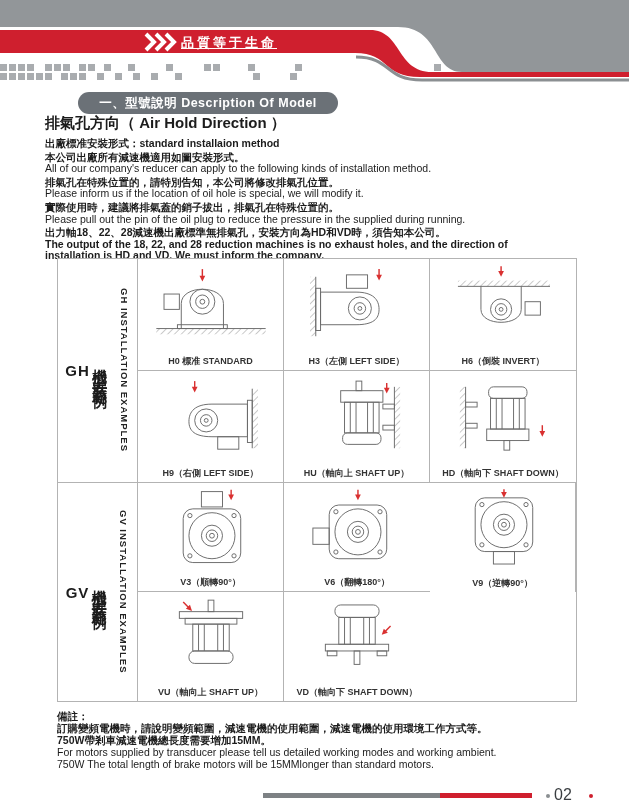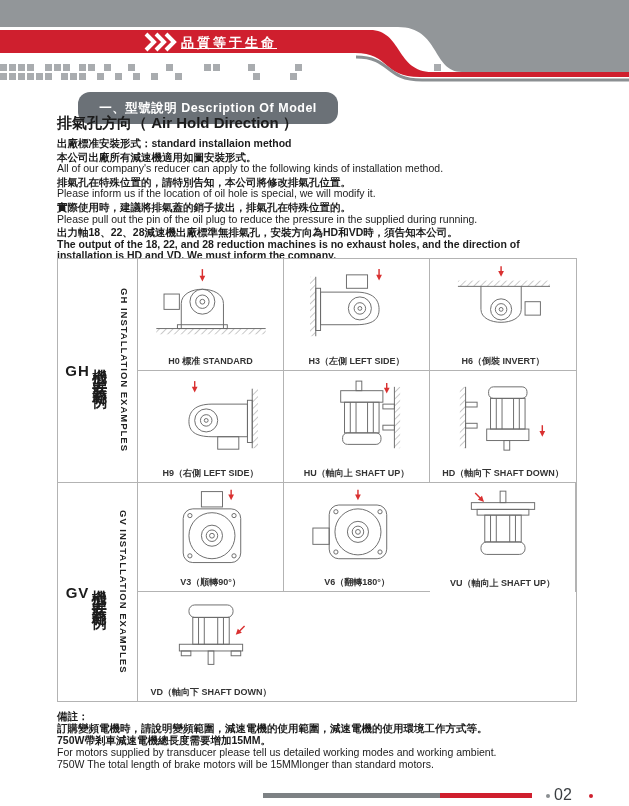--- a/index.html
+++ b/index.html
@@ -7,26 +7,26 @@
     width:629px;height:806px;position:relative;background:#ffffff;
     font-family:"Liberation Sans","DejaVu Sans",sans-serif;color:#1c1c1c;overflow:hidden;
   }
   
   #header-svg{position:absolute;left:0;top:0;}
   .banner-text{
     position:absolute;left:181px;top:34px;color:#ffffff;font-weight:bold;
     font-size:13px;letter-spacing:3px;white-space:nowrap;text-decoration:underline;
   }
   .section-badge{
-    position:absolute;left:78px;top:92px;width:260px;height:32px;border-radius:12px;
+    position:absolute;left:78px;top:92px;width:260px;height:22px;border-radius:12px;
     background:#6b7177;color:#ffffff;font-size:12.5px;font-weight:bold;
     display:flex;align-items:center;justify-content:center;letter-spacing:0.5px;white-space:nowrap;
   }
   
-  .intro{position:absolute;left:57px;top:114px;width:512px;}
+  .intro{position:absolute;left:45px;top:114px;width:512px;}
   .intro-title{font-size:15px;font-weight:bold;margin-bottom:5px;}
   .iline{font-size:10.5px;line-height:11.6px;white-space:nowrap;}
   .iline.cn{font-weight:bold;margin-top:2px;}
   .iline.enb{font-weight:bold;}
   
   .install-table{
     position:absolute;left:57px;top:258px;width:518px;height:442px;
     display:grid;grid-template-columns:80px 146px 146px 146px;
     grid-template-rows:112px 112px 109px 109px;
     border:1px solid #b3b3b3;box-sizing:content-box;background:#fff;
@@ -284,20 +284,37 @@
         <circle class="dk" cx="74" cy="46" r="2.5"></circle>
       <rect class="dk" x="27" y="42" width="17" height="17"></rect>
       <line class="rd" x1="74" y1="2" x2="74" y2="8"></line>
         <polygon class="rdf" points="71,7 77,7 74,13"></polygon>
     </svg>
     <div class="cell-label">V6（翻轉180°）</div>
   </div>
 
   <div class="tcell no-b">
     <svg class="diag" viewBox="0 0 146 86">
+      <rect class="dk" x="44" y="10" width="60" height="56" rx="10"></rect>
+      <circle class="dk" cx="51" cy="17" r="2.2"></circle>
+        <circle class="dk" cx="97" cy="17" r="2.2"></circle>
+        <circle class="dk" cx="51" cy="59" r="2.2"></circle>
+        <circle class="dk" cx="97" cy="59" r="2.2"></circle>
+      <circle class="dk" cx="74" cy="38" r="24"></circle>
+        <circle class="dk" cx="74" cy="38" r="11"></circle>
+        <circle class="dk" cx="74" cy="38" r="6"></circle>
+        <circle class="dk" cx="74" cy="38" r="2.5"></circle>
+      <rect class="dk" x="63" y="66" width="22" height="13"></rect>
+      <line class="rd" x1="74" y1="1" x2="74" y2="5"></line>
+        <polygon class="rdf" points="71,4 77,4 74,10"></polygon>
+    </svg>
+    <div class="cell-label">V9（逆轉90°）</div>
+  </div>
+  <div class="tcell no-b">
+    <svg class="diag" viewBox="0 0 146 86">
       <rect class="dk" x="70" y="3" width="6" height="12"></rect>
       <rect class="dk" x="40" y="15" width="66" height="7"></rect>
       <rect class="dk" x="46" y="22" width="54" height="6"></rect>
       <rect class="dk" x="54" y="28" width="38" height="28"></rect>
       <line class="dk" x1="60" y1="28" x2="60" y2="56"></line>
         <line class="dk" x1="66" y1="28" x2="66" y2="56"></line>
         <line class="dk" x1="80" y1="28" x2="80" y2="56"></line>
         <line class="dk" x1="86" y1="28" x2="86" y2="56"></line>
       <rect class="dk" x="50" y="56" width="46" height="13" rx="6"></rect>
       <g transform="translate(44,5) rotate(-45)">

